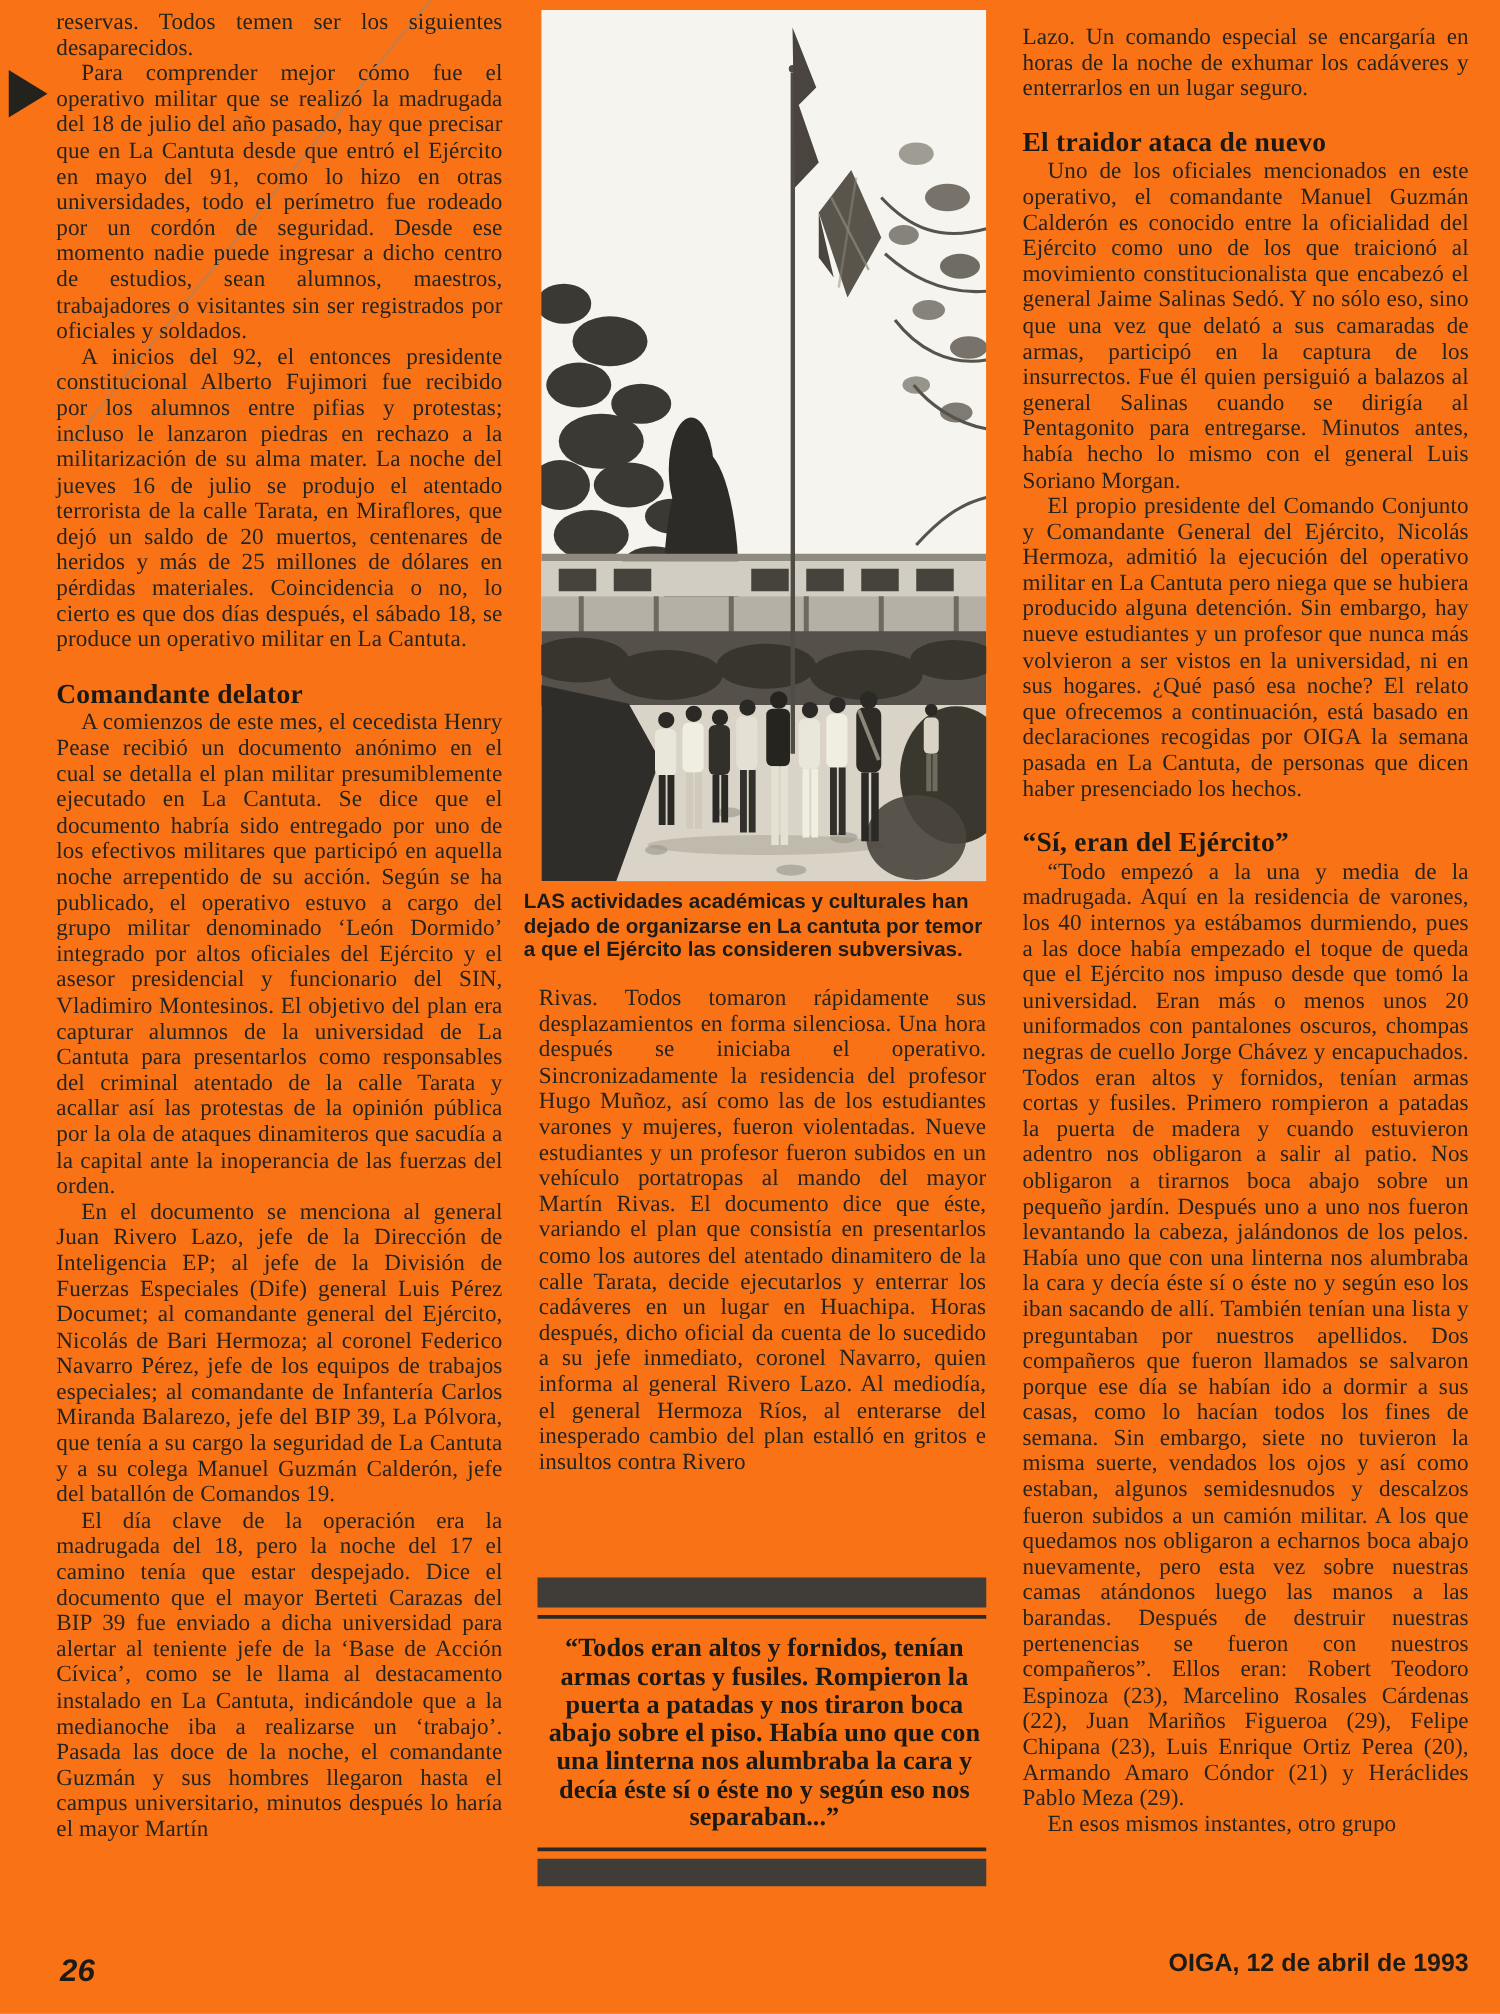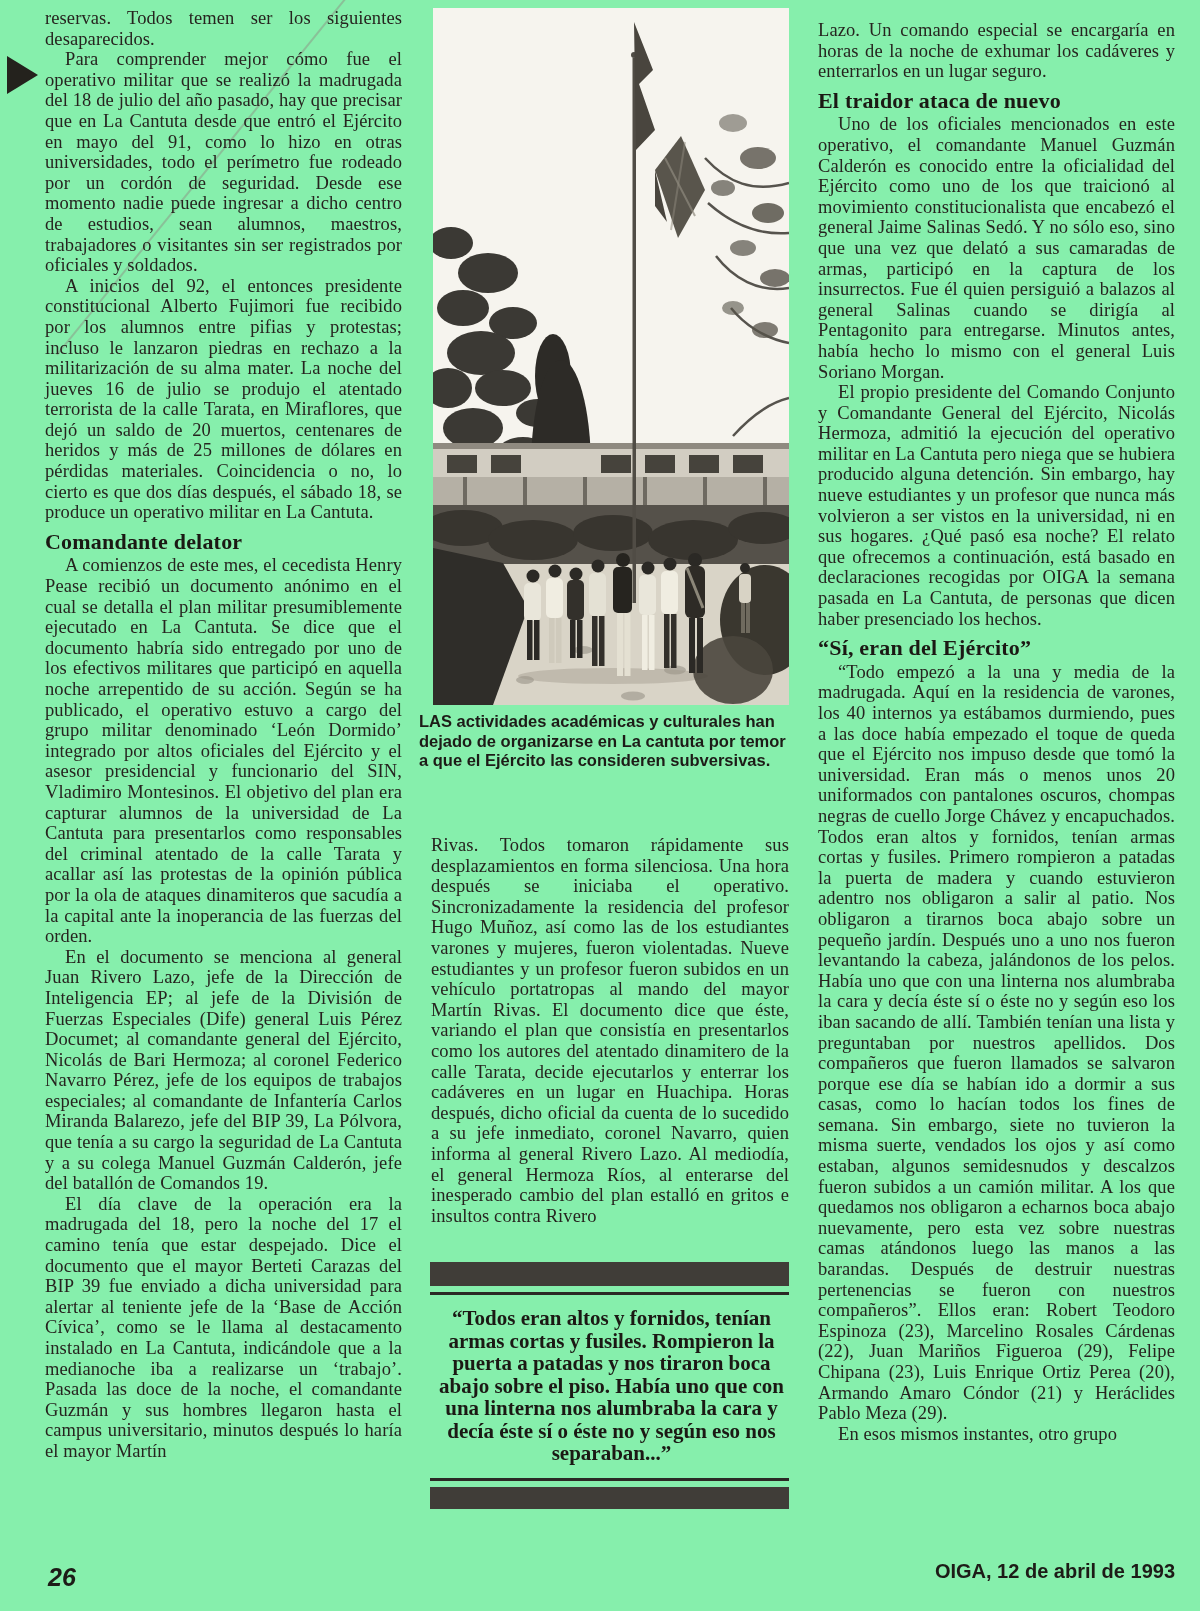--- a/index.html
+++ b/index.html
@@ -1,44 +1,44 @@
 <!DOCTYPE html>
 <html lang="es"><head>
 <meta charset="utf-8">
 <style>
   html,body{margin:0;padding:0;}
   body{background:#d8d5cd;}
   .page{
     position:relative;
     width:1200px;
     height:1611px;
-    background:#86efac;
+    background:#f97316;
     overflow:hidden;
     font-family:"Liberation Serif", serif;
     color:#26241f;
   }
   .col{
     position:absolute;
     text-align:justify;
     font-size:18.5px;
     line-height:20.6px;
     letter-spacing:.1px;
   }
   .col p{margin:0;}
   .col p.ind{text-indent:20px;}
   .subhead{
     font-size:22px;
     font-weight:bold;
-    margin:9px 0 3px 0;
+    margin:22px 0 3px 0;
     text-align:left;
     letter-spacing:.2px;
     color:#1b1914;
   }
   .left-col{left:45px;top:8px;width:357px;}
-  .mid-text{left:431px;top:789px;width:358px;margin-top:46px;}
+  .mid-text{left:431px;top:789px;width:358px;}
   .right-col{left:818px;top:20px;width:357px;}
 
   .photo-wrap{position:absolute;left:433px;top:8px;width:356px;height:697px;}
   .photo-wrap svg{display:block;width:356px;height:697px;}
 
   .caption{
     position:absolute;left:419px;top:712px;width:374px;
     font-family:"Liberation Sans", sans-serif;
     font-weight:bold;
     font-size:16.5px;line-height:19.5px;

